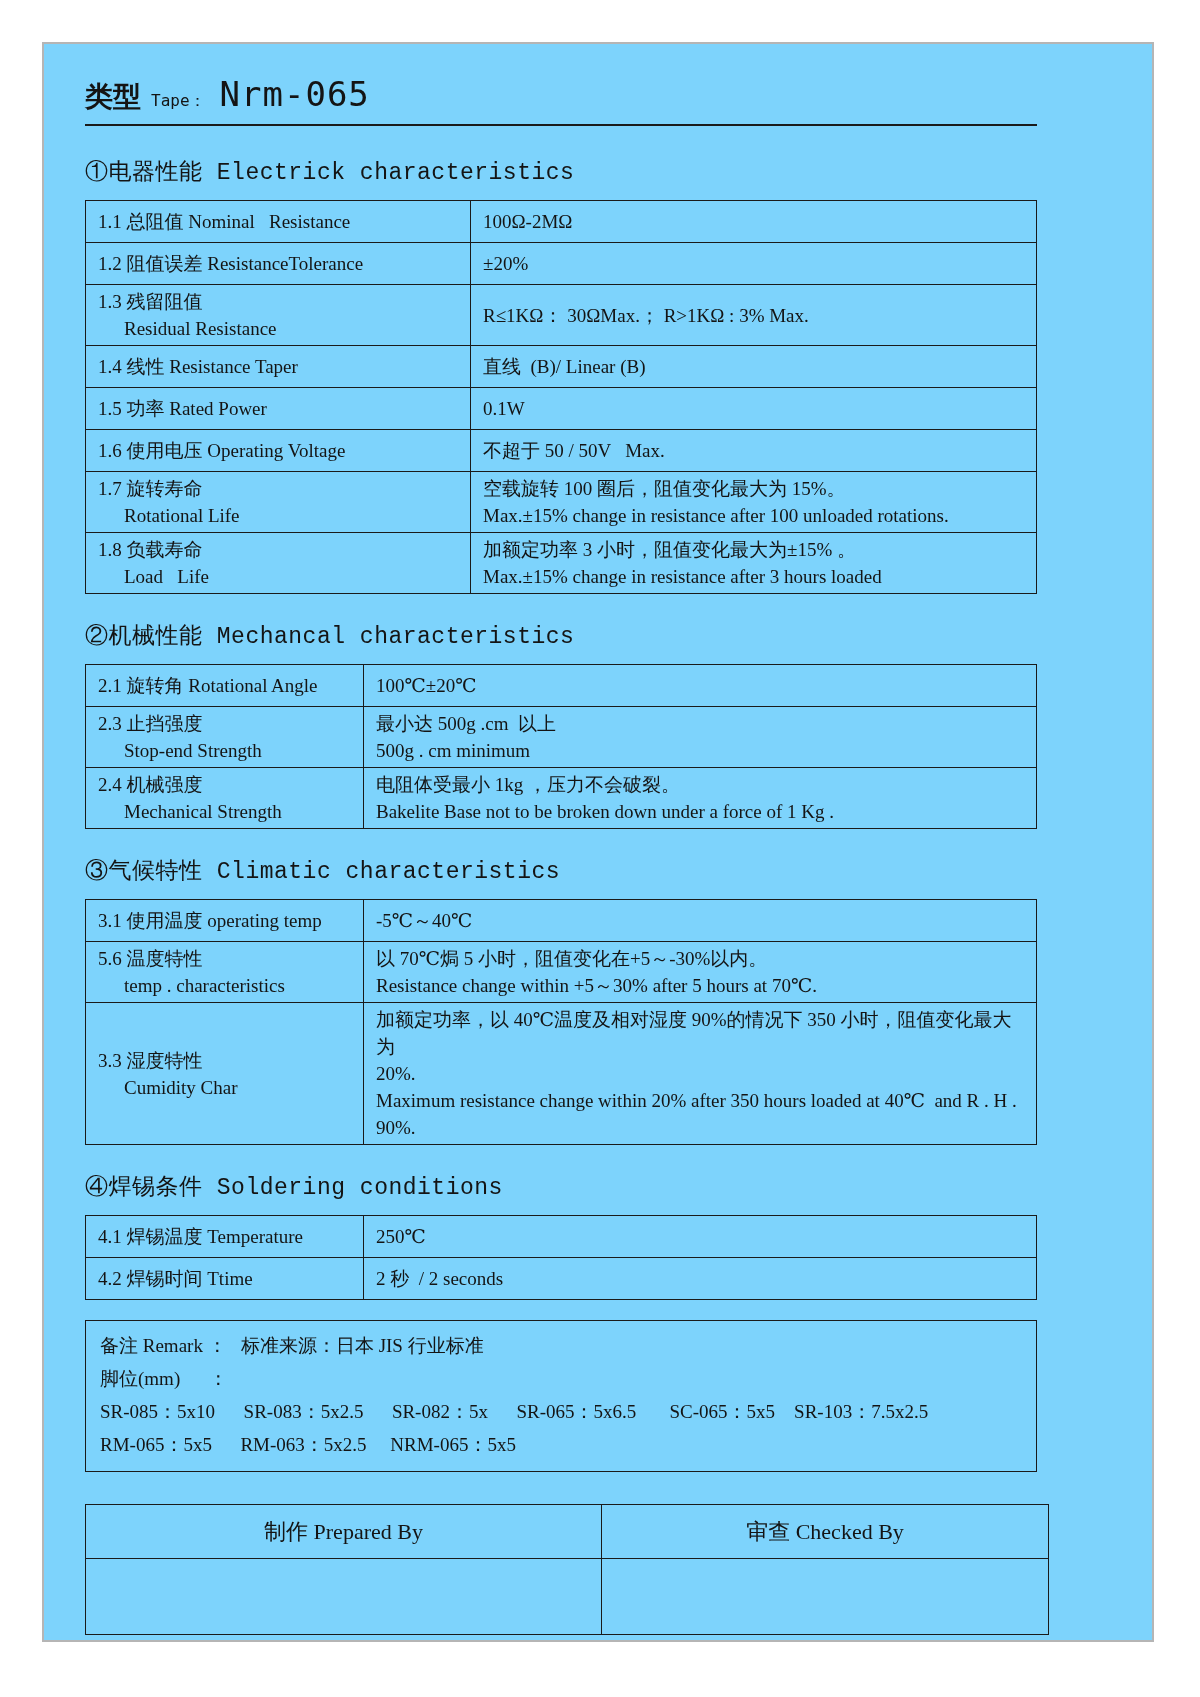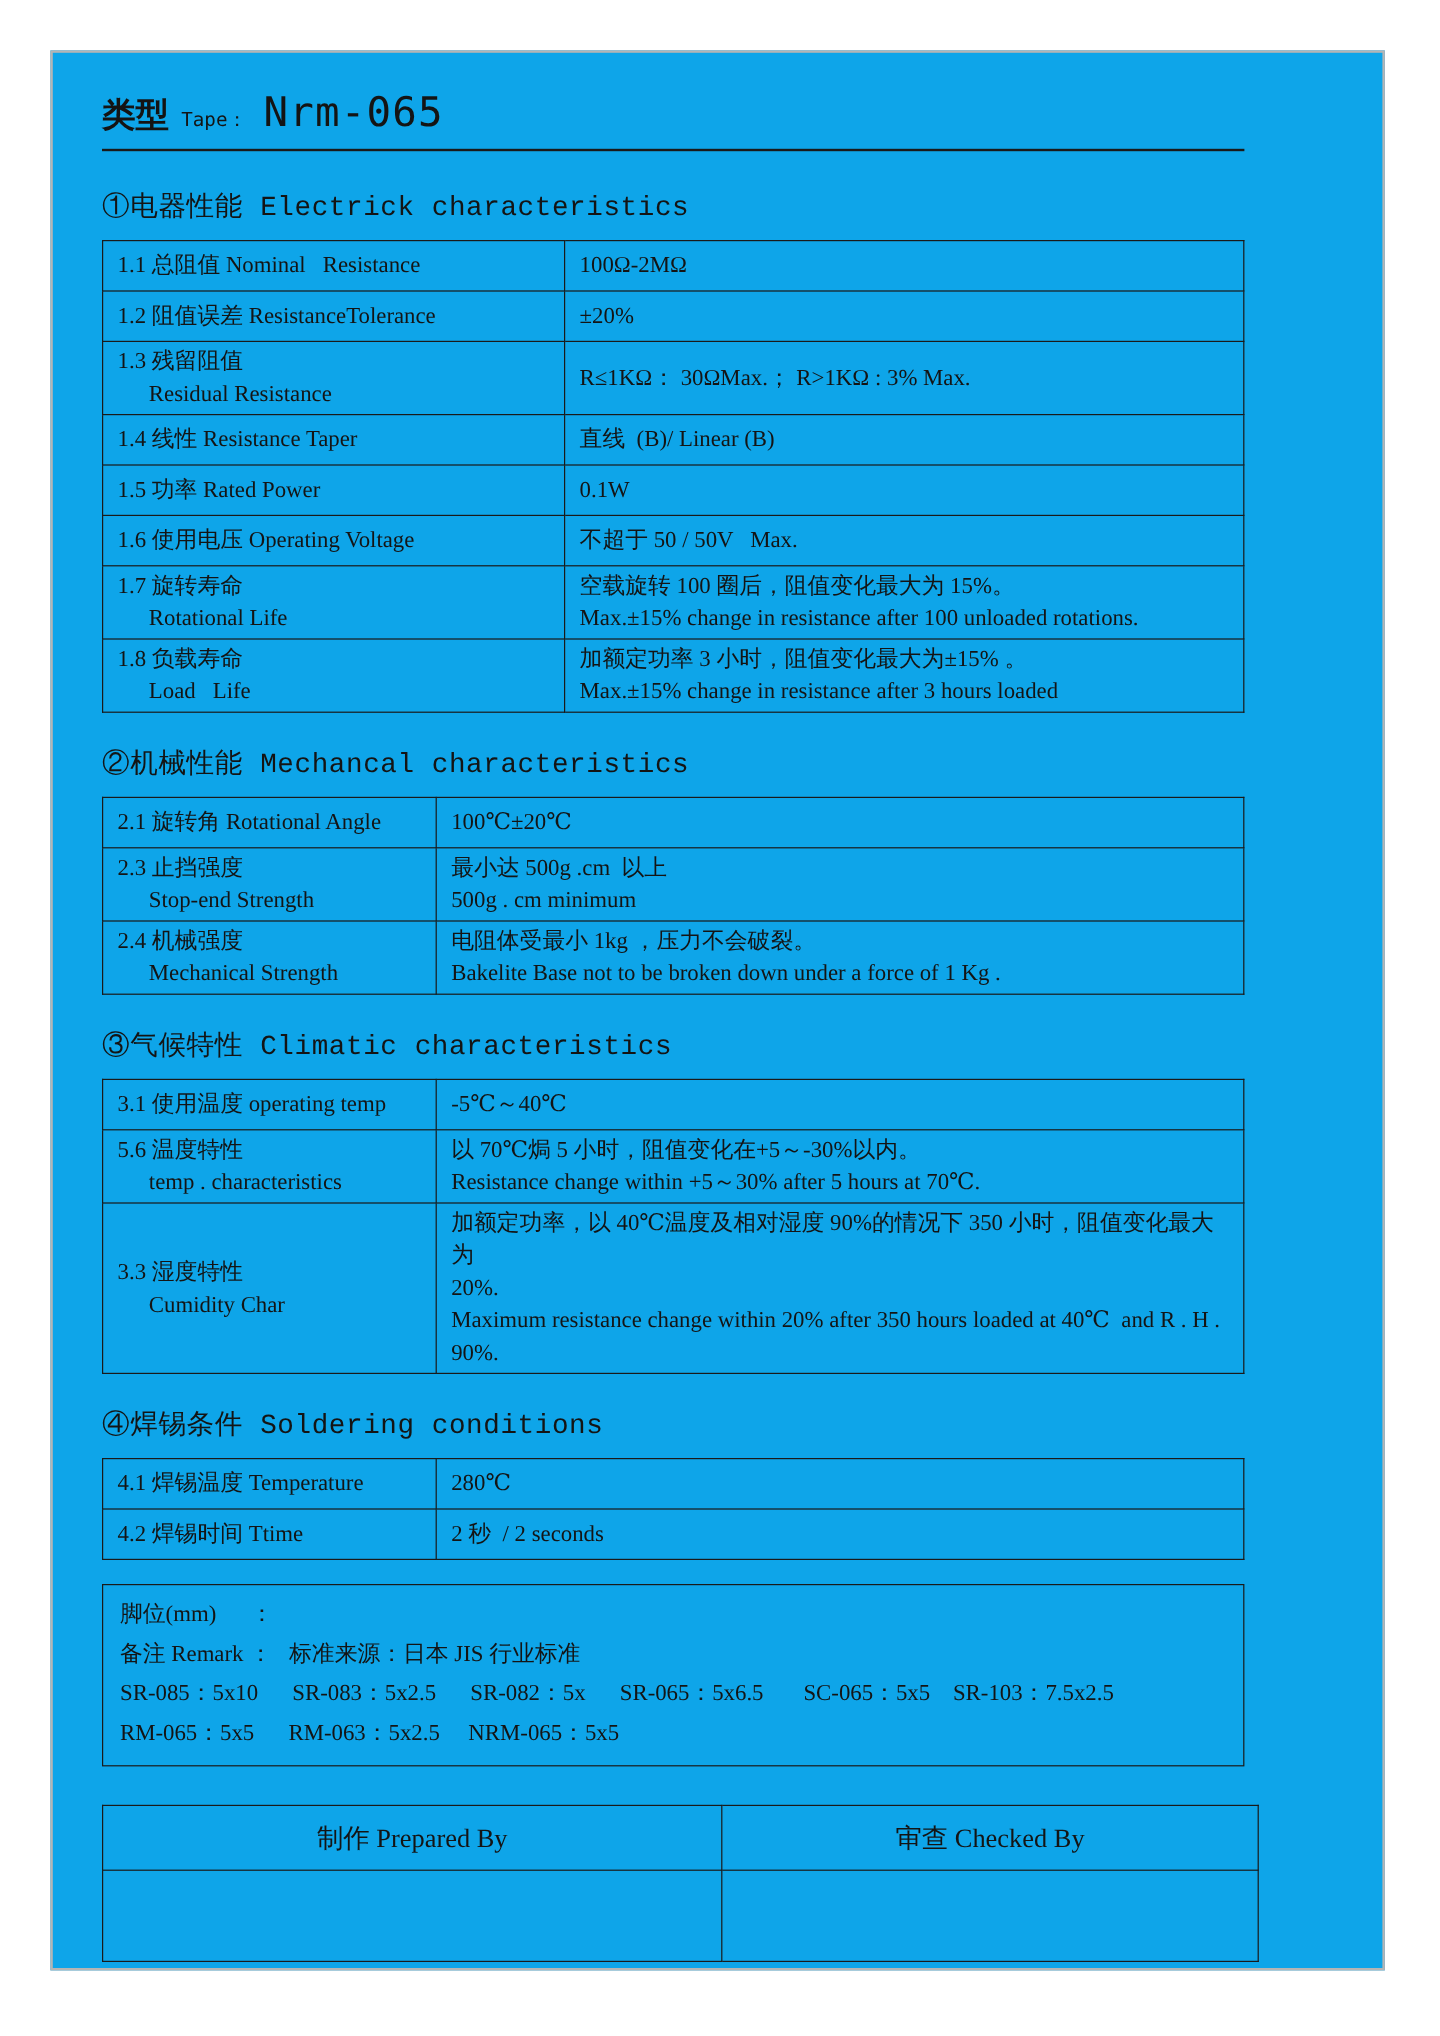--- a/index.html
+++ b/index.html
@@ -3,21 +3,21 @@
 <meta charset="utf-8">
 <style>
   html,body { margin:0; padding:0; }
   body {
     width:1200px; height:1697px; background:#ffffff; position:relative;
     font-family:"Liberation Serif","DejaVu Serif",serif; color:#141414;
     -webkit-font-smoothing:antialiased;
   }
   .page {
     position:absolute; left:42px; top:42px; width:1112px; height:1600px;
-    border:2px solid #b5b5b5; box-sizing:border-box; background:#0ea5e9;
+    border:2px solid #b5b5b5; box-sizing:border-box; background:#7dd3fc;
   }
   .content { padding:30px 0 0 41px; }
 
   
   .titlebar { height:46px; }
   .t-cjk { font-family:"Liberation Sans","DejaVu Sans",sans-serif; font-weight:bold; font-size:28px; }
   .t-label { font-family:"DejaVu Sans Mono","Liberation Mono",monospace; font-size:16px; margin-left:6px; }
   .t-value { font-family:"DejaVu Sans Mono","Liberation Mono",monospace; font-size:34px; margin-left:10px; letter-spacing:1px; }
   .rule { width:952px; border-top:2px solid #1a1a1a; margin:4px 0 30px 0; }
 
@@ -230,37 +230,37 @@
       <colgroup>
           <col class="c1b">
           <col>
         </colgroup>
       <tbody>
           <tr class="r1">
         <td>
               <div>4.1 焊锡温度 Temperature</div>
             </td>
         <td>
-              <div>280℃</div>
+              <div>250℃</div>
             </td>
       </tr>
       <tr class="r1">
         <td>
               <div>4.2 焊锡时间 Ttime</div>
             </td>
         <td>
               <div>2 秒  / 2 seconds</div>
             </td>
       </tr>
     </tbody>
       </table>
 
     <div class="remark-box">
+      <div>备注 Remark ：   标准来源：日本 JIS 行业标准</div>
       <div>脚位(mm)      ：</div>
-      <div>备注 Remark ：   标准来源：日本 JIS 行业标准</div>
       <div>SR-085：5x10      SR-083：5x2.5      SR-082：5x      SR-065：5x6.5       SC-065：5x5    SR-103：7.5x2.5</div>
       <div>RM-065：5x5      RM-063：5x2.5     NRM-065：5x5</div>
     </div>
 
     <table class="footer">
       <colgroup>
           <col style="width:516px">
           <col>
         </colgroup>
       <tbody>

